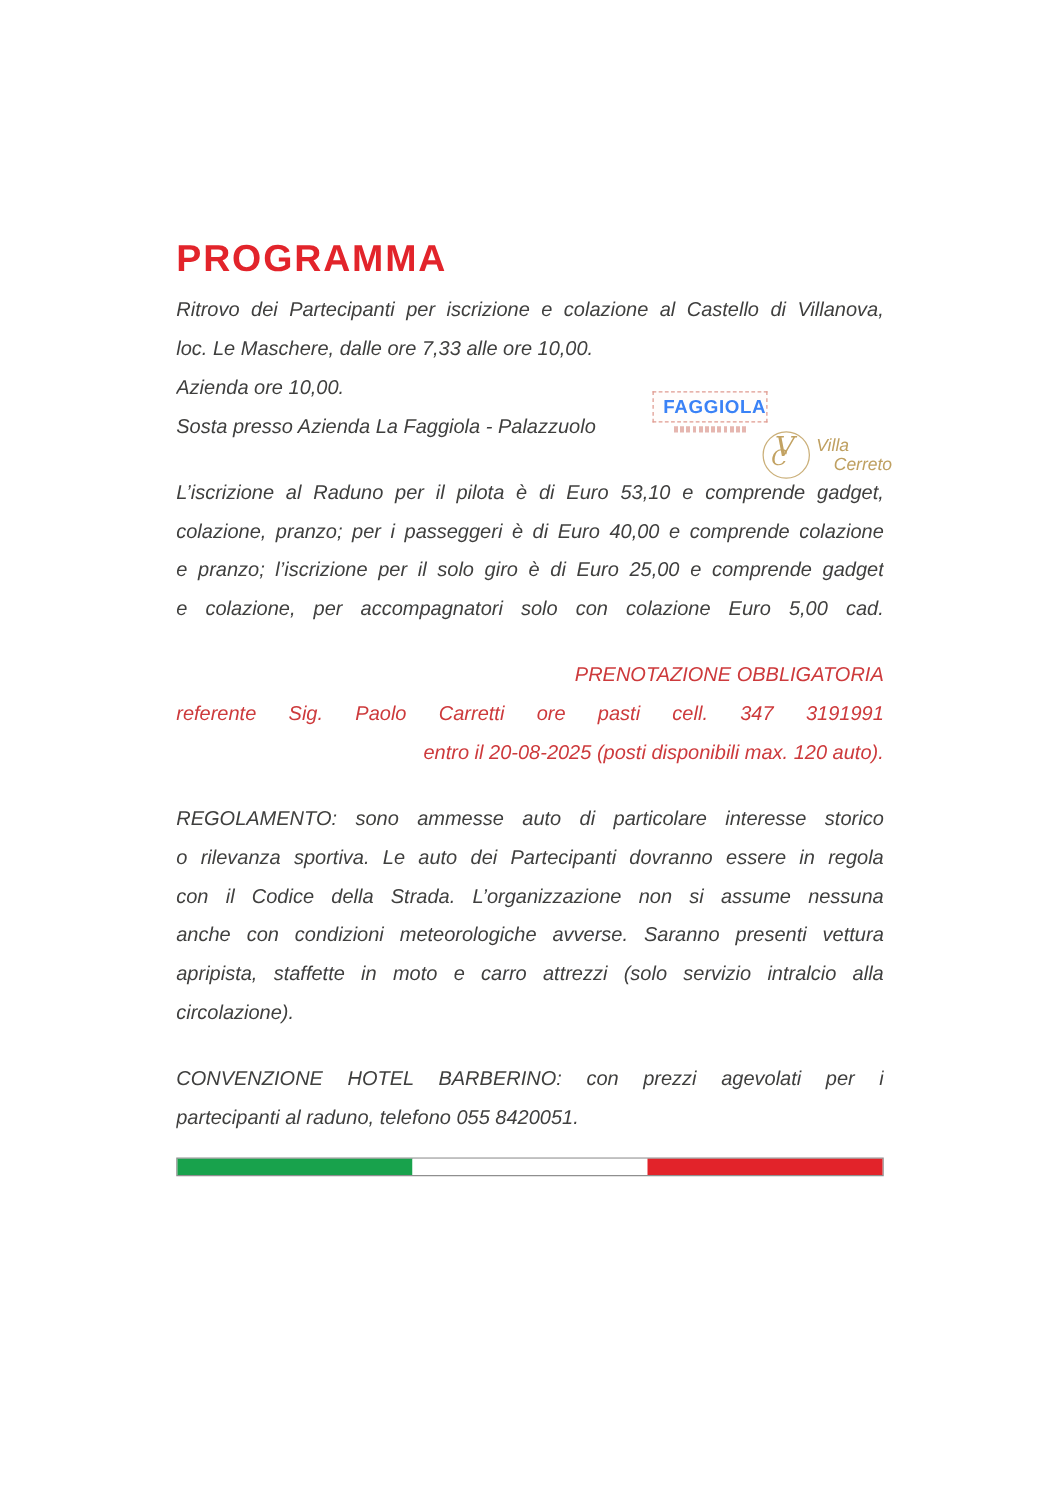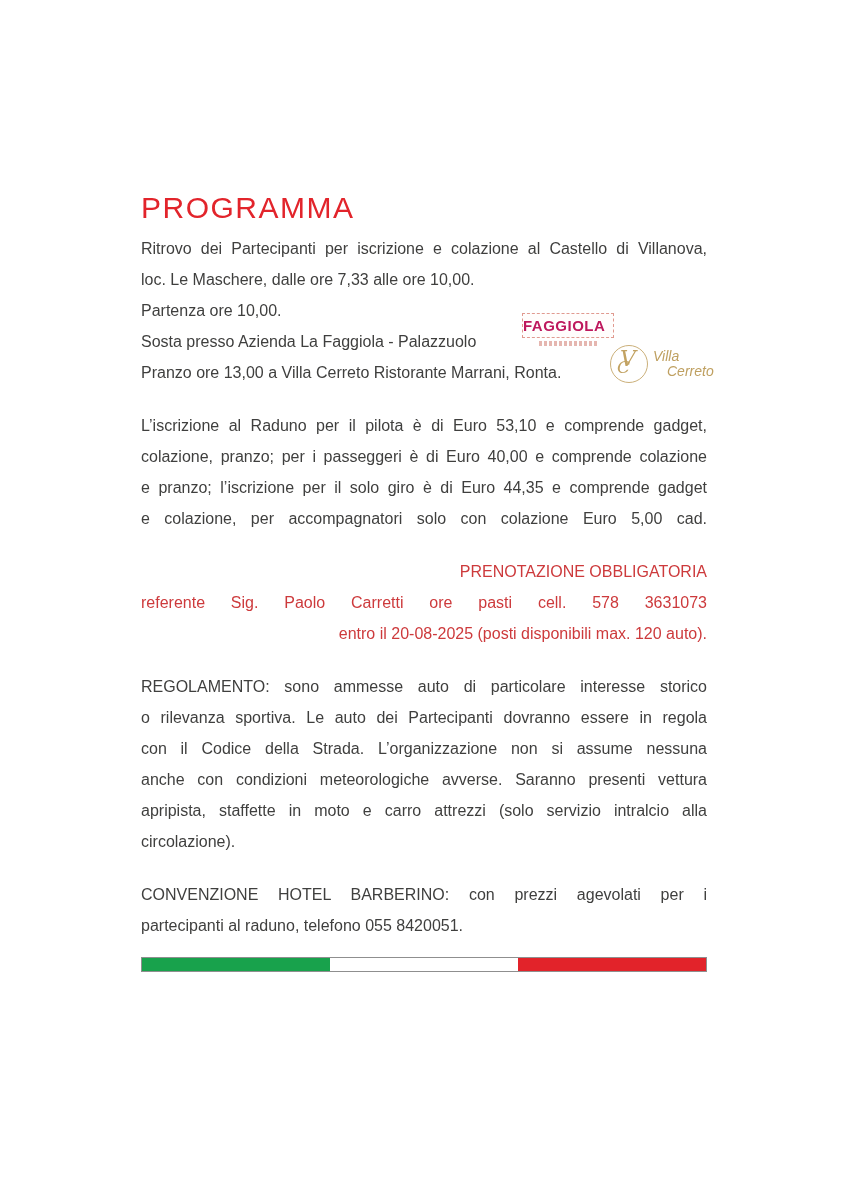--- a/index.html
+++ b/index.html
@@ -18,56 +18,57 @@
   .content {
     position: absolute;
     left: 141px;
     top: 193px;
     width: 566px;
     color: #3f3f3e;
     font-size: 16px;
   }
   .title {
     color: #e2242b;
-    font-weight: normal;
+    font-weight: bold;
     font-size: 30px;
     line-height: 30px;
     letter-spacing: 1.5px;
     margin: 0 0 10px 0;
   }
   .block { margin-top: 22px; position: relative; }
   .block.first { margin-top: 0; }
   .ln {
     height: 31px;
     line-height: 31px;
     white-space: nowrap;
     overflow: hidden;
+    font-style: italic;
   }
   .ln.fill {
     white-space: normal;
     text-align: justify;
     text-align-last: justify;
   }
   .red { color: #cd3a3c; text-align: right; }
 
   
   .faggiola {
     position: absolute;
     left: 381px;
     top: 80px;
     width: 92px;
   }
   .faggiola .stamp {
     border: 1px dashed #e09a90;
     background: #fffdfc;
-    color: #be185d;
+    color: #3b82f6;
     font-weight: bold;
     font-size: 15px;
     letter-spacing: 0.5px;
-    text-align: left;
+    text-align: right;
     line-height: 20px;
     padding: 2px 0 1px 0;
   }
   .faggiola .sub {
     height: 5px;
     width: 58px;
     margin: 3px auto 0 auto;
     background: repeating-linear-gradient(90deg, #dfa49c 0 3px, transparent 3px 5px);
     opacity: 0.8;
   }
@@ -120,23 +121,22 @@
 <body>
 
 <div class="page">
   <div class="content">
 
     <h1 class="title">PROGRAMMA</h1>
 
     <div class="block first">
       <div class="ln fill">Ritrovo dei Partecipanti per iscrizione e colazione al Castello di Villanova,</div>
       <div class="ln">loc. Le Maschere, dalle ore 7,33 alle ore 10,00.</div>
-      <div class="ln">Partenza ore 10,00.</div>
+      <div class="ln">Azienda ore 10,00.</div>
       <div class="ln">Sosta presso Azienda La Faggiola - Palazzuolo</div>
-      <div class="ln">Pranzo ore 13,00 a Villa Cerreto Ristorante Marrani, Ronta.</div>
 
       <div class="faggiola">
         <div class="stamp">FAGGIOLA</div>
         <div class="sub"></div>
       </div>
 
       <div class="villacerreto">
         <div class="vc-circle">
           <span class="vc-v">V</span>
           <span class="vc-c">C</span>
@@ -144,27 +144,27 @@
         <div class="vc-text">
           <div>Villa</div>
           <div class="l2">Cerreto</div>
         </div>
       </div>
     </div>
 
     <div class="block">
       <div class="ln fill">L’iscrizione al Raduno per il pilota è di Euro 53,10 e comprende gadget,</div>
       <div class="ln fill">colazione, pranzo; per i passeggeri è di Euro 40,00 e comprende colazione</div>
-      <div class="ln fill">e pranzo; l’iscrizione per il solo giro è di Euro 44,35 e comprende gadget</div>
+      <div class="ln fill">e pranzo; l’iscrizione per il solo giro è di Euro 25,00 e comprende gadget</div>
       <div class="ln fill">e colazione, per accompagnatori solo con colazione Euro 5,00 cad.</div>
     </div>
 
     <div class="block">
       <div class="ln red">PRENOTAZIONE OBBLIGATORIA</div>
-      <div class="ln red fill">referente Sig. Paolo Carretti ore pasti cell. 578 3631073</div>
+      <div class="ln red fill">referente Sig. Paolo Carretti ore pasti cell. 347 3191991</div>
       <div class="ln red">entro il 20-08-2025 (posti disponibili max. 120 auto).</div>
     </div>
 
     <div class="block">
       <div class="ln fill">REGOLAMENTO: sono ammesse auto di particolare interesse storico</div>
       <div class="ln fill">o rilevanza sportiva. Le auto dei Partecipanti dovranno essere in regola</div>
       <div class="ln fill">con il Codice della Strada. L’organizzazione non si assume nessuna</div>
       <div class="ln fill">anche con condizioni meteorologiche avverse. Saranno presenti vettura</div>
       <div class="ln fill">apripista, staffette in moto e carro attrezzi (solo servizio intralcio alla</div>
       <div class="ln">circolazione).</div>

